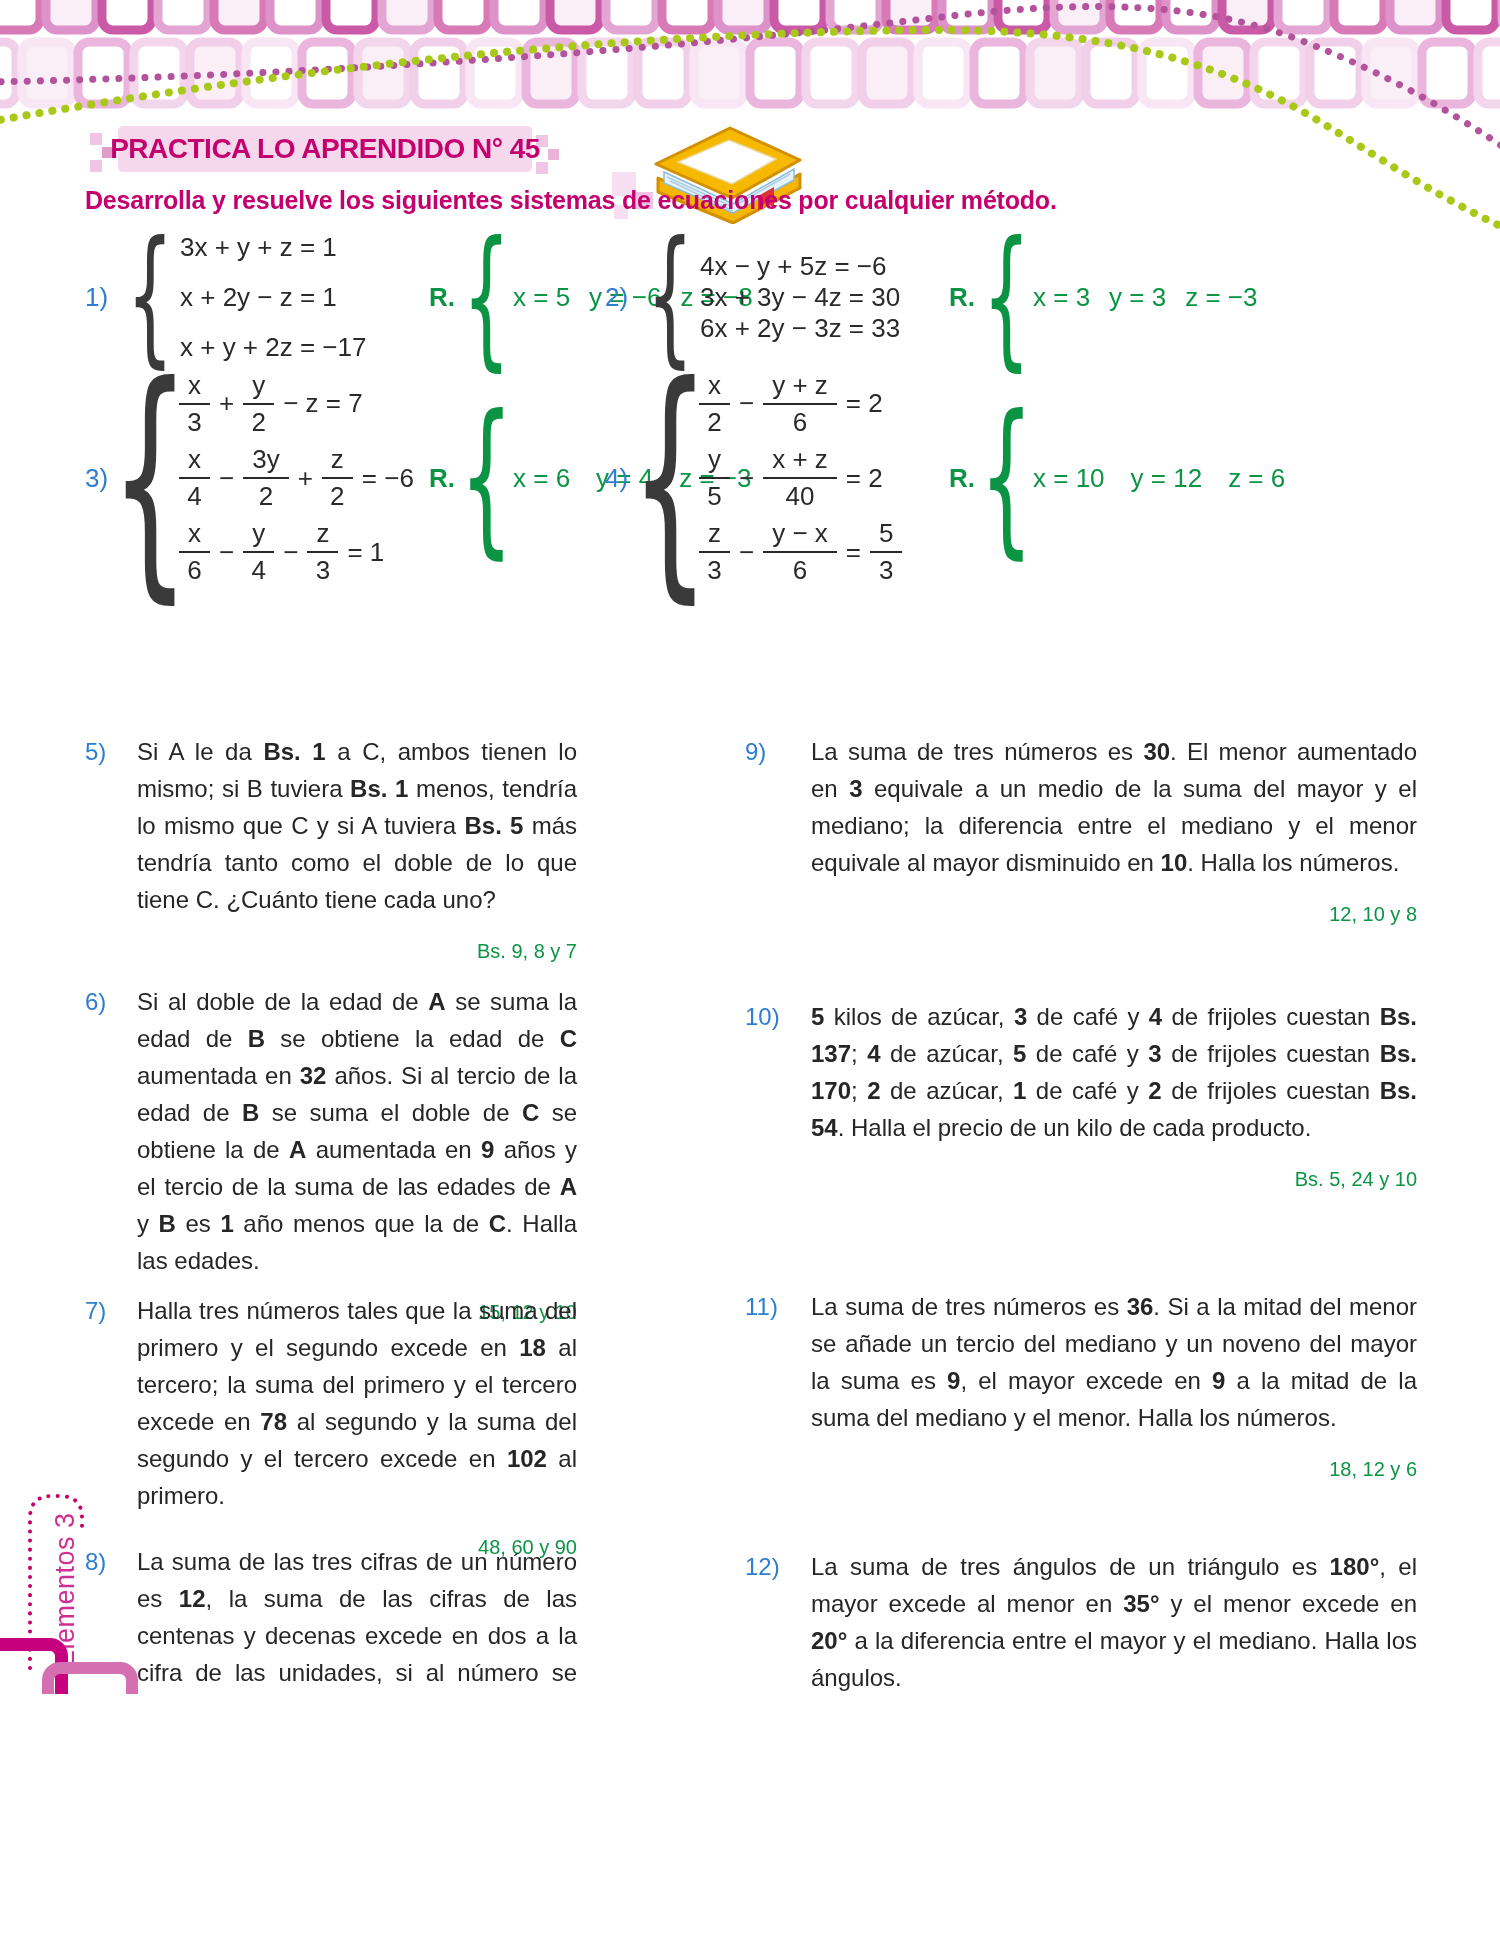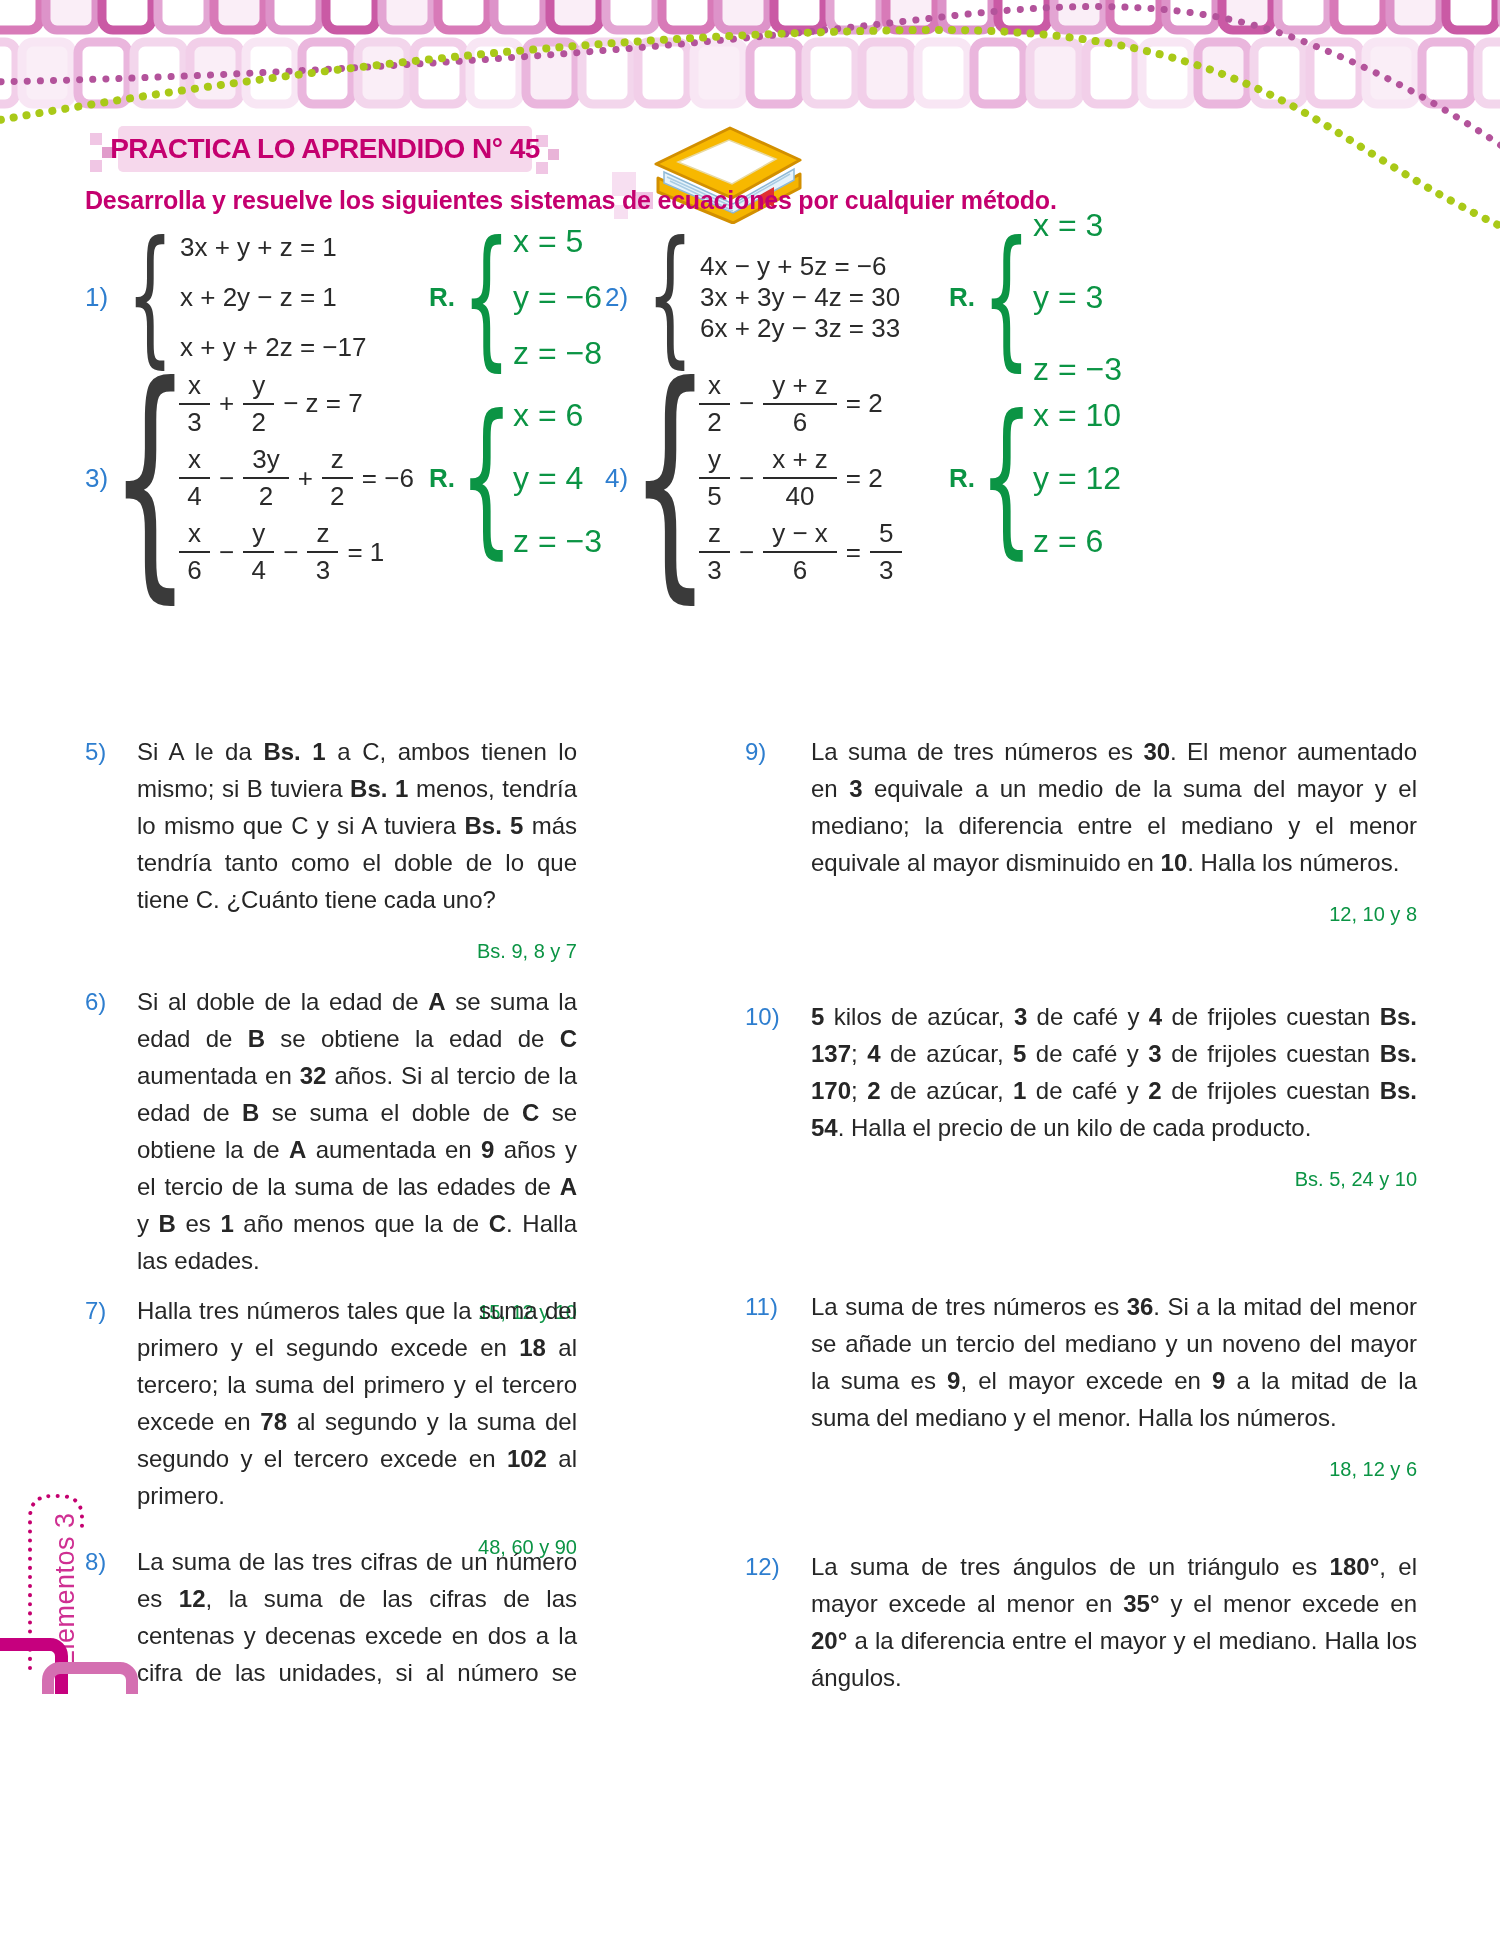--- a/index.html
+++ b/index.html
@@ -25,21 +25,21 @@
   .brace{font-family:"DejaVu Sans",sans-serif;color:#3a3a3a;line-height:.9;display:inline-block;
     transform:scaleX(.5);font-weight:400}
   .brace.green{color:var(--green,#0b9444)}
   .eqs{display:flex;flex-direction:column;justify-content:center;flex:none;padding-left:10px}
   .eq{display:flex;align-items:center;font-size:26px;white-space:nowrap;color:#2a2a2a}
   .eq .et{margin:0 5px}
   .frac{display:inline-flex;flex-direction:column;align-items:center;margin:0 4px;line-height:1.12}
   .frac .fn{border-bottom:2px solid #2a2a2a;padding:0 9px 3px;text-align:center}
   .frac .fd{padding-top:3px;text-align:center}
   .rlab{color:var(--green,#0b9444);font-weight:700;font-size:26px;width:48px;flex:none;text-align:left;padding-left:6px}
-  .ans{display:flex;flex-direction:column;color:var(--green,#0b9444);font-size:32px;flex:none;padding-left:12px}
+  .ans{display:flex;flex-direction:row;color:var(--green,#0b9444);font-size:26px;flex:none;padding-left:12px}
 
   
   .problem{position:absolute;display:grid}
   .pnum{color:var(--blue,#2e7ecf);font-size:24px;line-height:37px}
   .ptext{font-size:24px;line-height:37px;text-align:justify;color:#262626;hyphens:auto}
   .ptext .b{font-weight:700}
   .pans{grid-column:2;text-align:right;color:var(--green,#0b9444);font-size:20px;line-height:37px;margin-top:15px}
 
   
   .sidebar-label{position:absolute;left:50px;top:1668px;transform:rotate(-90deg);transform-origin:left top;
@@ -186,21 +186,21 @@
             <span class="et">3x + 3y − 4z = 30</span>
           </div>
           <div class="eq">
             <span class="et">6x + 2y − 3z = 33</span>
           </div>
         </div>
         <span class="rlab">R.</span>
         <span class="bwrap">
           <span class="brace green" style="font-size:152px">{</span>
         </span>
-        <div class="ans" style="gap:35px">
+        <div class="ans" style="gap:19px">
           <div>x = 3</div>
           <div>y = 3</div>
           <div>z = −3</div>
         </div>
       </div>
       <div class="system" style="left: 85px; top: 368px; height: 220px;">
         <span class="snum">3)</span>
         <span class="bwrap">
           <span class="brace" style="font-size:252px">{</span>
         </span>

